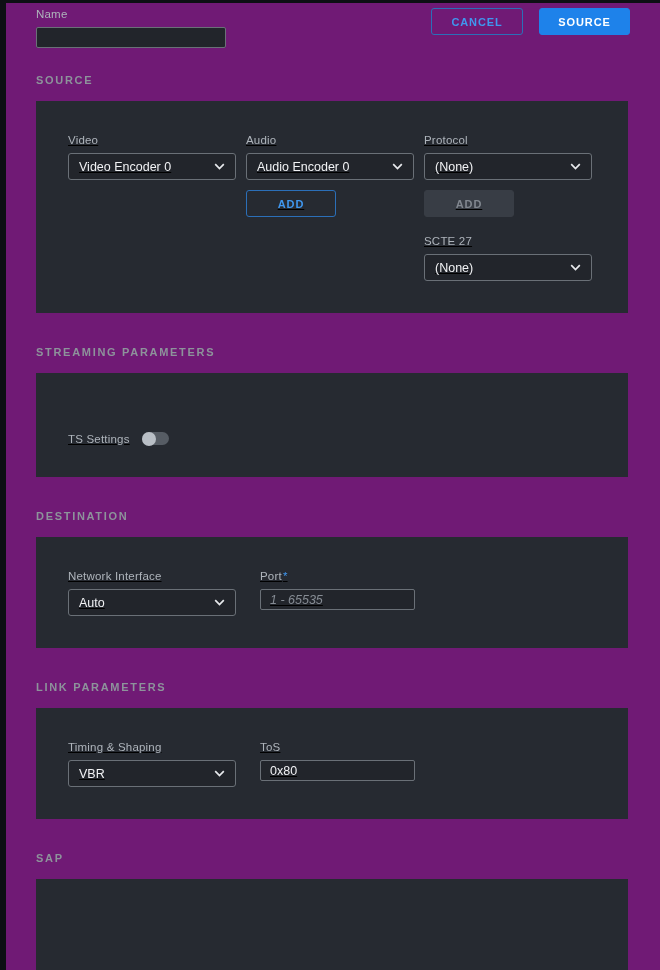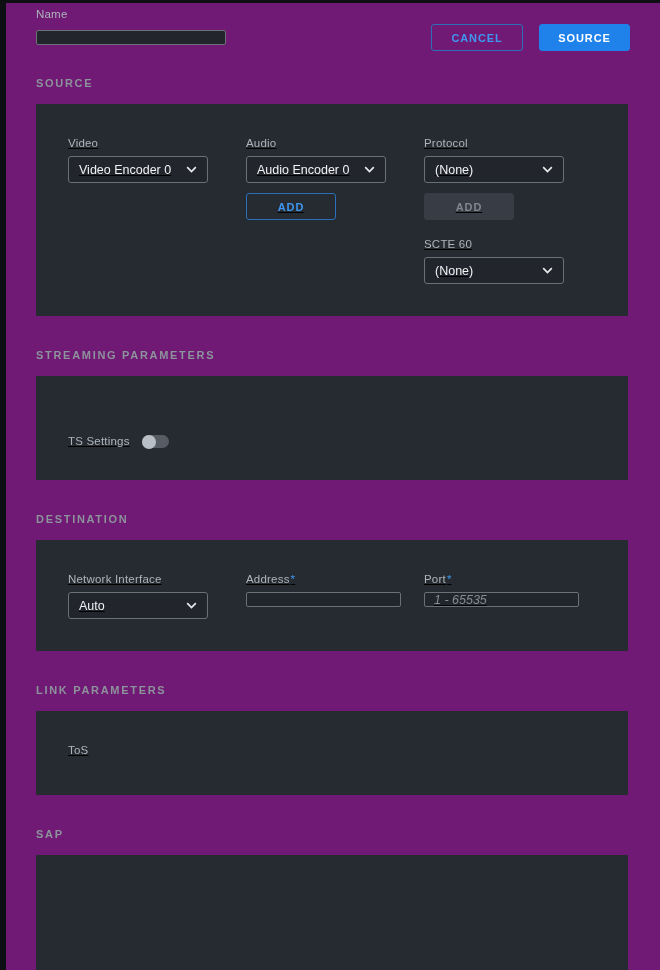--- a/index.html
+++ b/index.html
@@ -16,29 +16,29 @@
   .topbar {
     display: flex; justify-content: space-between; align-items: flex-start;
     padding: 8px 30px 14px 36px;
   }
   .field-label {
     display: block;
     font-size: 11.5px; color: #aeb4bb; margin-bottom: 7px;
     letter-spacing: 0.2px;
   }
   .text-input {
-    height: 15px; background: #22252b;
+    height: 21px; background: #22252b;
     border: 1px solid #6a7077; border-radius: 2px;
     color: #f1f2f4; font-size: 12.5px; padding: 0 9px;
     font-family: "Liberation Sans", sans-serif;
     outline: none;
   }
   .text-input::placeholder { color: #868c94; font-style: italic; }
   .name-input { width: 190px; }
-  .actions { display: flex; gap: 16px; margin-top: 16px; }
+  .actions { display: flex; gap: 16px; }
   .btn {
     height: 27px; border-radius: 3px; cursor: pointer;
     font-family: "Liberation Sans", sans-serif;
     font-size: 11px; font-weight: bold; letter-spacing: 0.9px;
   }
   .btn.outline {
     min-width: 92px; background: transparent;
     border: 1px solid #2b6fb8; color: #3f97ef;
   }
   .btn.solid {
@@ -61,33 +61,33 @@
   .panel {
     margin: 0 32px 0 36px;
     background: #262a31;
     padding: 33px 26px 32px 32px;
   }
   .row { display: flex; }
   .row + .row { margin-top: 20px; }
   .col { width: 192px; display: flex; flex-direction: column; align-items: flex-start; text-decoration: underline; }
   
   .select {
-    width: 140px; height: 27px;
+    width: 168px; height: 27px;
     background: #22252b; border: 1px solid #6a7077; border-radius: 3px;
     display: flex; align-items: center; justify-content: space-between;
     padding: 0 10px; cursor: pointer;
   }
   .select .sel-text { font-size: 12.5px; color: #f1f2f4; white-space: nowrap; }
   .chev { flex: 0 0 auto; margin-left: 8px; display: block; }
   .in-sm { width: 155px; }
   .in-md { width: 164px; }
   .req { color: #3f97ef; margin-left: 1px; }
   .sub-gap { margin-top: 18px; }
   
-  .inline-field { display: flex; align-items: flex-start; gap: 12px; margin-top: 26px; }
+  .inline-field { display: flex; align-items: center; gap: 12px; margin-top: 26px; }
   .inline-field .field-label { margin-bottom: 0; }
   .toggle {
     position: relative; width: 27px; height: 13px;
     background: #565c64; border-radius: 7px; cursor: pointer;
   }
   .toggle .knob {
     position: absolute; left: 0; top: -0.5px;
     width: 14px; height: 14px; border-radius: 50%;
     background: #b9bfc6;
   }
@@ -133,21 +133,21 @@
       </div>
       <div class="col">
         <label class="field-label">Protocol</label>
         <div class="select">
           <span class="sel-text">(None)</span>
           <svg class="chev" width="11" height="7" viewBox="0 0 11 7">
               <path d="M1.2 1.2l4.3 4.3 4.3-4.3" fill="none" stroke="#e8eaed" stroke-width="1.7"></path>
             </svg>
         </div>
         <button class="btn disabled">ADD</button>
-        <label class="field-label sub-gap">SCTE 60</label>
+        <label class="field-label sub-gap">SCTE 27</label>
         <div class="select">
           <span class="sel-text">(None)</span>
           <svg class="chev" width="11" height="7" viewBox="0 0 11 7">
               <path d="M1.2 1.2l4.3 4.3 4.3-4.3" fill="none" stroke="#e8eaed" stroke-width="1.7"></path>
             </svg>
         </div>
       </div>
     </div>
   </div>
 
@@ -171,35 +171,41 @@
       <div class="col">
         <label class="field-label">Network Interface</label>
         <div class="select">
           <span class="sel-text">Auto</span>
           <svg class="chev" width="11" height="7" viewBox="0 0 11 7">
               <path d="M1.2 1.2l4.3 4.3 4.3-4.3" fill="none" stroke="#e8eaed" stroke-width="1.7"></path>
             </svg>
         </div>
       </div>
       <div class="col">
-        <label class="field-label"><span>Address</span><span class="req">*</span></label>
-        <input class="text-input in-sm" type="text" value="" style="">
-      </div>
-      <div class="col">
         <label class="field-label"><span>Port</span><span class="req">*</span></label>
         <input class="text-input in-sm" type="text" placeholder="1 - 65535" style="">
       </div>
     </div>
   </div>
 
   <div class="section-title">LINK PARAMETERS</div>
   <div class="panel">
     <div class="row">
       <div class="col">
+        <label class="field-label">Timing &amp; Shaping</label>
+        <div class="select">
+          <span class="sel-text">VBR</span>
+          <svg class="chev" width="11" height="7" viewBox="0 0 11 7">
+              <path d="M1.2 1.2l4.3 4.3 4.3-4.3" fill="none" stroke="#e8eaed" stroke-width="1.7"></path>
+            </svg>
+        </div>
+      </div>
+      <div class="col">
         <label class="field-label">ToS</label>
+        <input class="text-input in-sm" type="text" value="0x80" style="">
       </div>
     </div>
   </div>
 
   <div class="section-title">SAP</div>
   <div class="panel sap-panel">
     
   </div>
 
 </div>

